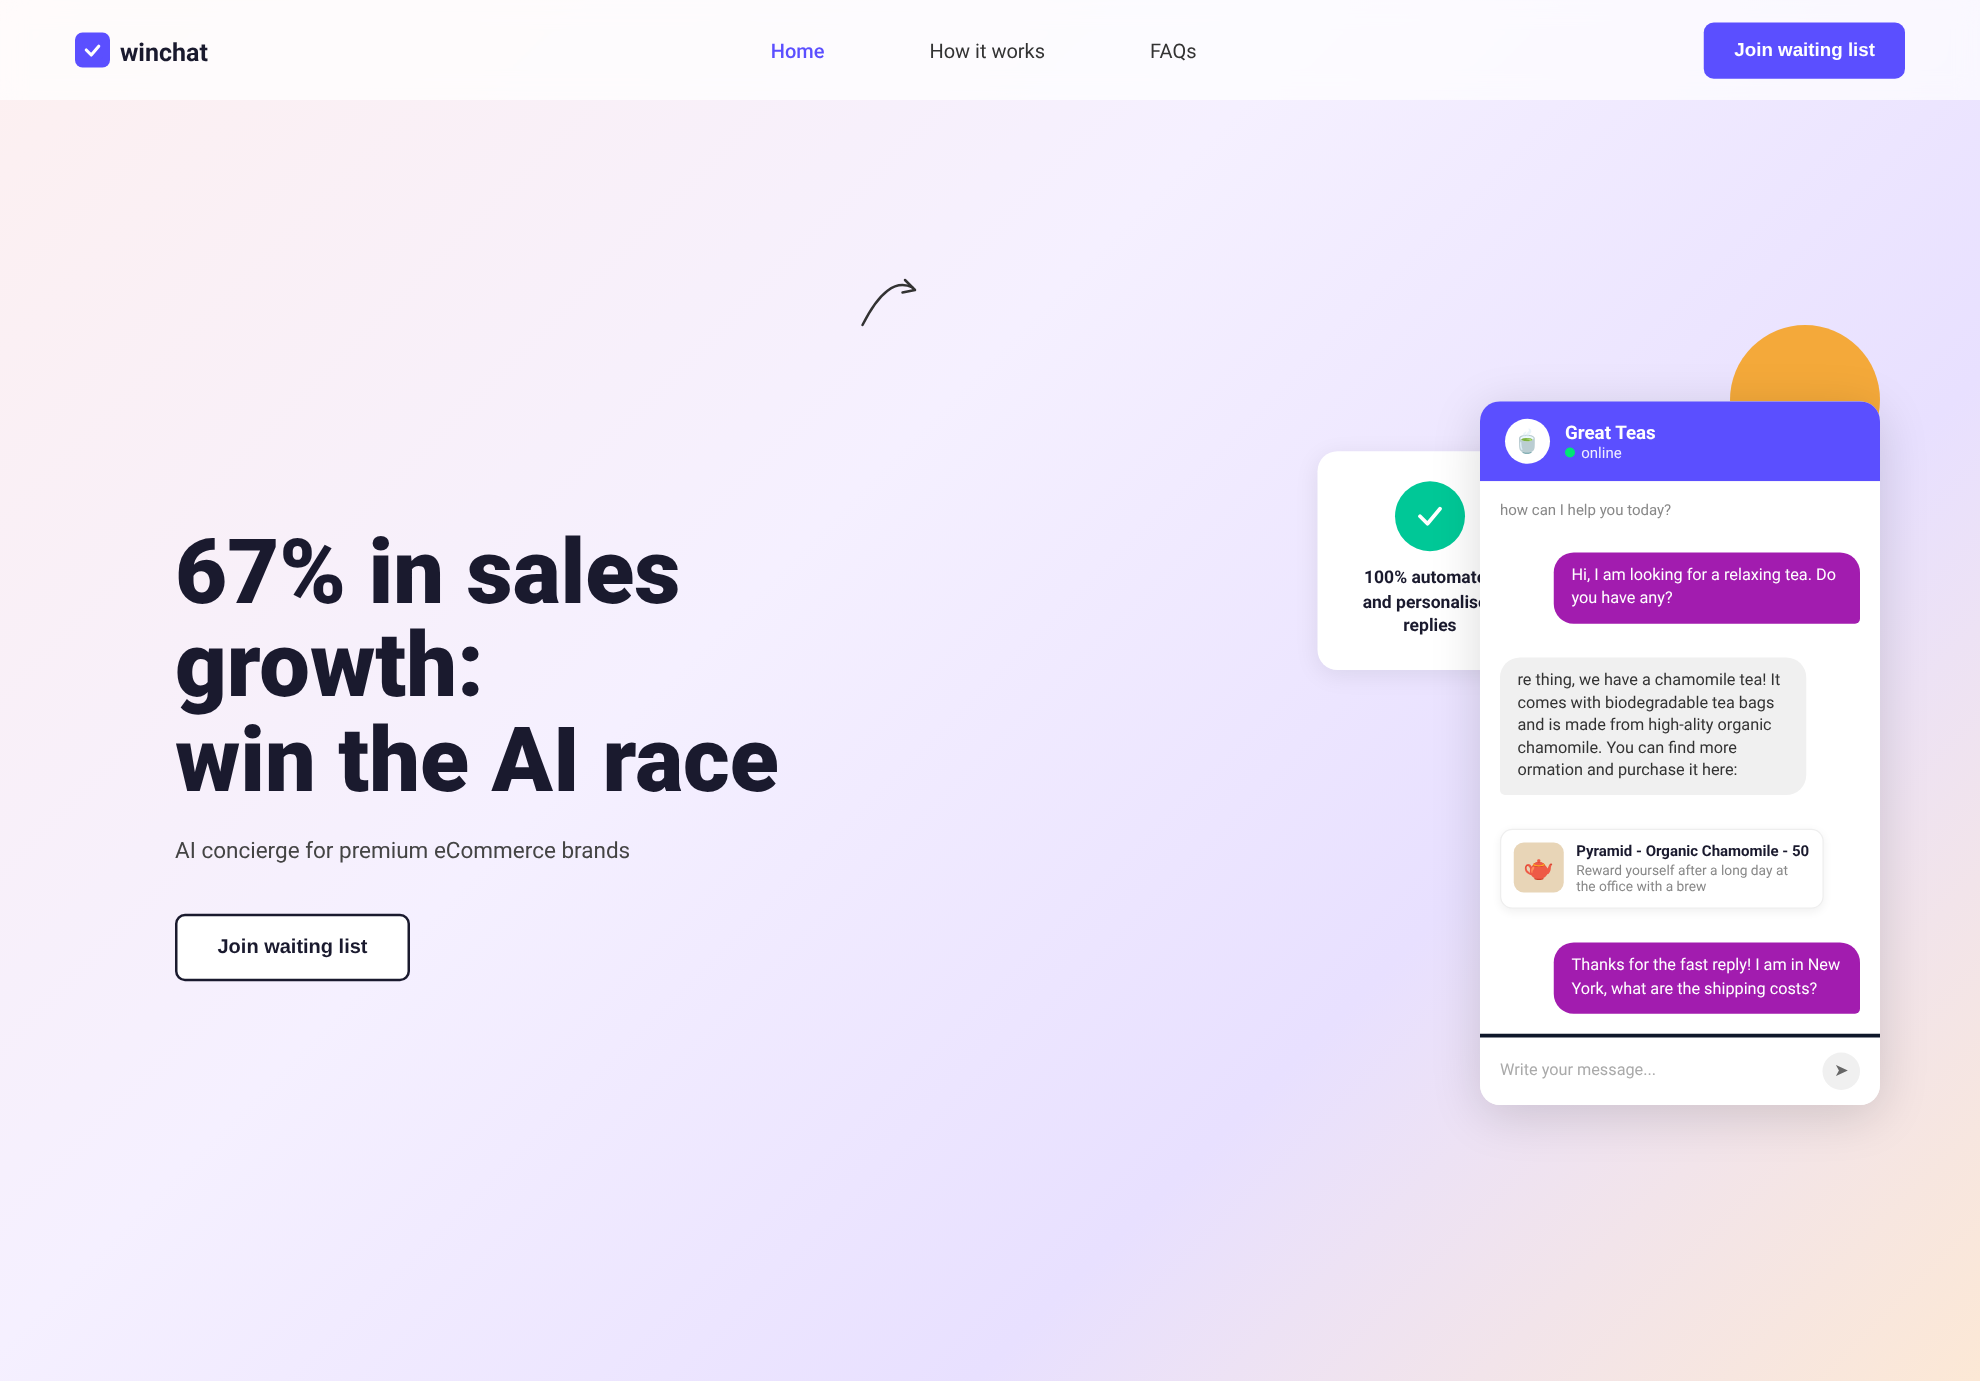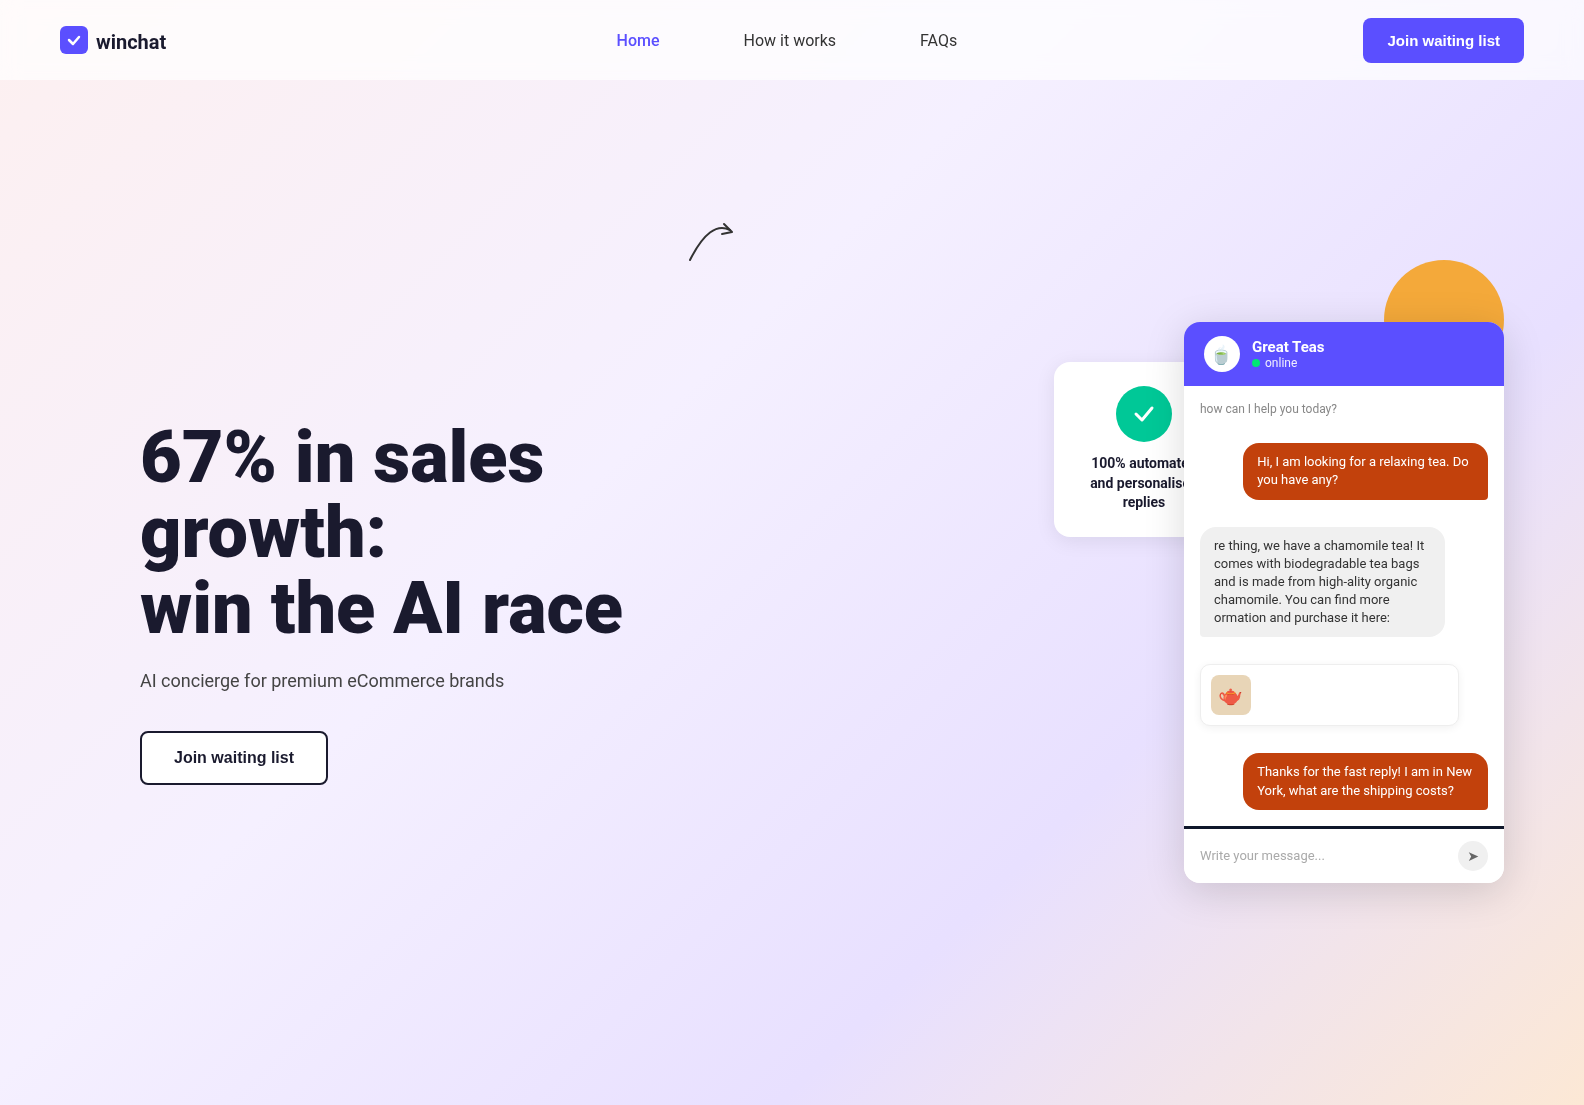--- a/index.html
+++ b/index.html
@@ -214,21 +214,21 @@
       text-align: left;
     }
     .msg-bubble {
       padding: 10px 14px;
       border-radius: 16px;
       font-size: 13px;
       line-height: 1.4;
       max-width: 85%;
     }
     .msg-user {
-      background: #c2410c;
+      background: #a21caf;
       color: white;
       align-self: flex-end;
       border-bottom-right-radius: 4px;
     }
     .msg-bot {
       background: #f0f0f0;
       color: #333;
       align-self: flex-start;
       border-bottom-left-radius: 4px;
     }
@@ -346,20 +346,24 @@
           <div class="msg-row">
             <div class="msg-bubble msg-user">Hi, I am looking for a relaxing tea. Do you have any?</div>
           </div>
 
           <div class="msg-row">
             <div class="msg-bubble msg-bot">re thing, we have a chamomile tea! It comes with biodegradable tea bags and is made from high-ality organic chamomile. You can find more ormation and purchase it here:</div>
           </div>
 
           <div class="product-card">
             <div class="product-img">🫖</div>
+            <div class="product-info">
+              <div class="product-name">Pyramid - Organic Chamomile - 50</div>
+              <div class="product-desc">Reward yourself after a long day at the office with a brew</div>
+            </div>
           </div>
 
           <div class="msg-row">
             <div class="msg-bubble msg-user">Thanks for the fast reply! I am in New York, what are the shipping costs?</div>
           </div>
 
         </div>
 
         <div class="chat-footer">
           <div class="chat-input-field">Write your message...</div>

